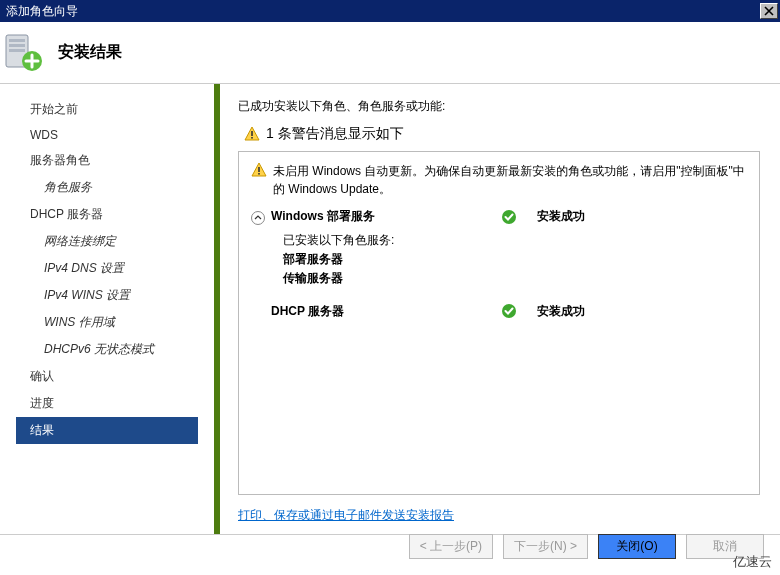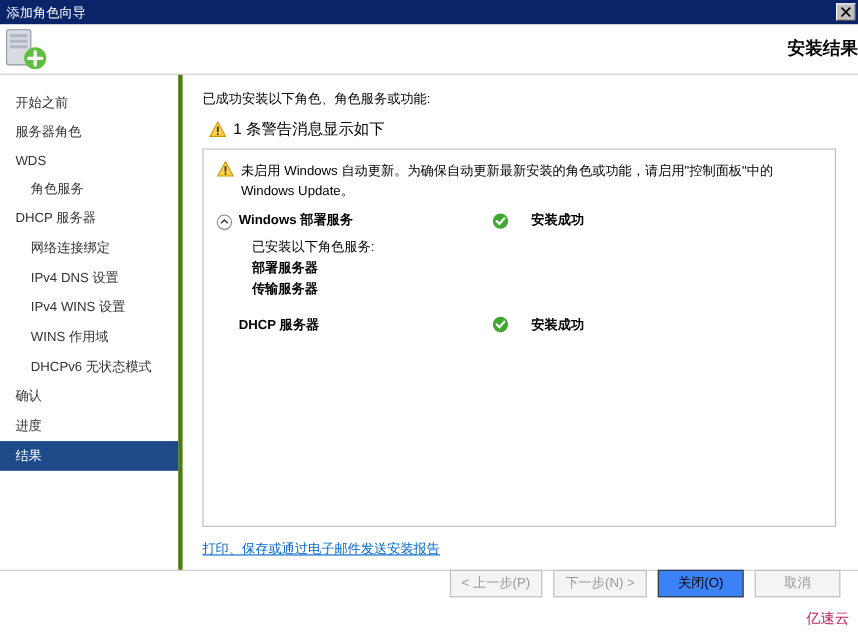--- a/index.html
+++ b/index.html
@@ -1,26 +1,26 @@
 <!DOCTYPE html>
 <html><head>
 <meta charset="utf-8">
 <style>
 * { margin: 0; padding: 0; box-sizing: border-box; font-family: "Microsoft YaHei", SimSun, Arial, sans-serif; }
 body { background: #fff; width: 780px; height: 575px; overflow: hidden; }
 .titlebar { background: linear-gradient(#0a246a, #0a246a); color: #fff; height: 22px; display: flex; align-items: center; justify-content: space-between; padding: 0 2px 0 6px; font-size: 12px; }
 .titlebar .close { background: #c0c0c0; border: 1px solid #fff; border-right-color: #404040; border-bottom-color: #404040; width: 18px; height: 16px; display: flex; align-items: center; justify-content: center; font-size: 11px; font-weight: bold; color: #000; cursor: pointer; }
 
-.header { height: 46px; border-bottom: 1px solid #ccc; display: flex; align-items: center; padding-left: 0; gap: 14px; justify-content: space-between; }
+.header { height: 62px; border-bottom: 1px solid #ccc; display: flex; align-items: center; padding-left: 0; gap: 14px; }
 .header-title { font-size: 16px; font-weight: bold; color: #000; }
 
 .body { display: flex; height: 450px; }
-.sidebar { width: 166px; border-right: 4px solid #4d7c0f; padding: 12px 0; }
+.sidebar { width: 220px; border-right: 6px solid #4d7c0f; padding: 12px 16px; }
 .sidebar-item { font-size: 12px; color: #333; padding: 5px 0 5px 14px; cursor: pointer; }
-.sidebar-item.indent1 { padding-left: 28px; }
+.sidebar-item.indent1 { padding-left: 28px; font-style: italic; }
 .sidebar-item.active { background: #1e4a8a; color: #fff; }
 
 .content { flex: 1; padding: 14px 20px 10px 18px; display: flex; flex-direction: column; }
 .summary { font-size: 12px; color: #000; margin-bottom: 10px; }
 .warn-line { display: flex; align-items: center; gap: 6px; font-size: 14px; margin-bottom: 8px; padding-left: 6px; }
 
 .result-box { border: 1px solid #bbb; flex: 1; padding: 10px 12px; font-size: 12px; overflow: auto; }
 .warn-row { display: flex; gap: 6px; align-items: flex-start; margin-bottom: 10px; }
 .warn-row .txt { flex: 1; line-height: 1.5; }
 
@@ -32,21 +32,21 @@
 .sub .lbl { }
 .sub .b { font-weight: bold; }
 
 .link-row { margin-top: 12px; font-size: 12px; }
 .link-row a { color: #0066cc; text-decoration: underline; cursor: pointer; }
 
 .footer { height: 24px; border-top: 1px solid #ccc; display: flex; align-items: center; justify-content: flex-end; gap: 10px; padding-right: 16px; }
 .btn { font-size: 12px; padding: 3px 10px; border: 1px solid #888; background: #3b82f6; cursor: pointer; min-width: 78px; }
 .btn:disabled { color: #999; border-color: #bbb; background: #f4f4f4; cursor: default; }
 
-.watermark { position: absolute; right: 8px; bottom: 4px; font-size: 13px; color: #be185d; }
+.watermark { position: absolute; right: 8px; bottom: 4px; font-size: 13px; color: #404040; }
 
 svg { display: block; }
 .ico-warn { width: 16px; height: 16px; flex-shrink: 0; }
 .ico-ok { width: 16px; height: 16px; flex-shrink: 0; }
 .ico-collapse { width: 14px; height: 14px; border: 1px solid #888; border-radius: 50%; display: inline-flex; align-items: center; justify-content: center; font-size: 9px; cursor: pointer; flex-shrink: 0; }
 </style>
 </head>
 <body>
 
 <div class="titlebar">
@@ -66,22 +66,22 @@
     <rect x="9" y="18" width="16" height="3" fill="#b0b8c4"></rect>
     <circle cx="32" cy="30" r="10" fill="#5fbf3f"></circle>
     <path d="M32 24 v12 M26 30 h12" stroke="#fff" stroke-width="3" stroke-linecap="round"></path>
   </svg>
   <div class="header-title">安装结果</div>
 </div>
 
 <div class="body">
   <div class="sidebar" id="sidebar">
       <div class="sidebar-item">开始之前</div>
+      <div class="sidebar-item">WDS</div>
       <div class="sidebar-item">服务器角色</div>
-      <div class="sidebar-item">WDS</div>
       <div class="sidebar-item indent1">角色服务</div>
       <div class="sidebar-item">DHCP 服务器</div>
       <div class="sidebar-item indent1">网络连接绑定</div>
       <div class="sidebar-item indent1">IPv4 DNS 设置</div>
       <div class="sidebar-item indent1">IPv4 WINS 设置</div>
       <div class="sidebar-item indent1">WINS 作用域</div>
       <div class="sidebar-item indent1">DHCPv6 无状态模式</div>
       <div class="sidebar-item">确认</div>
       <div class="sidebar-item">进度</div>
       <div class="sidebar-item active">结果</div>

